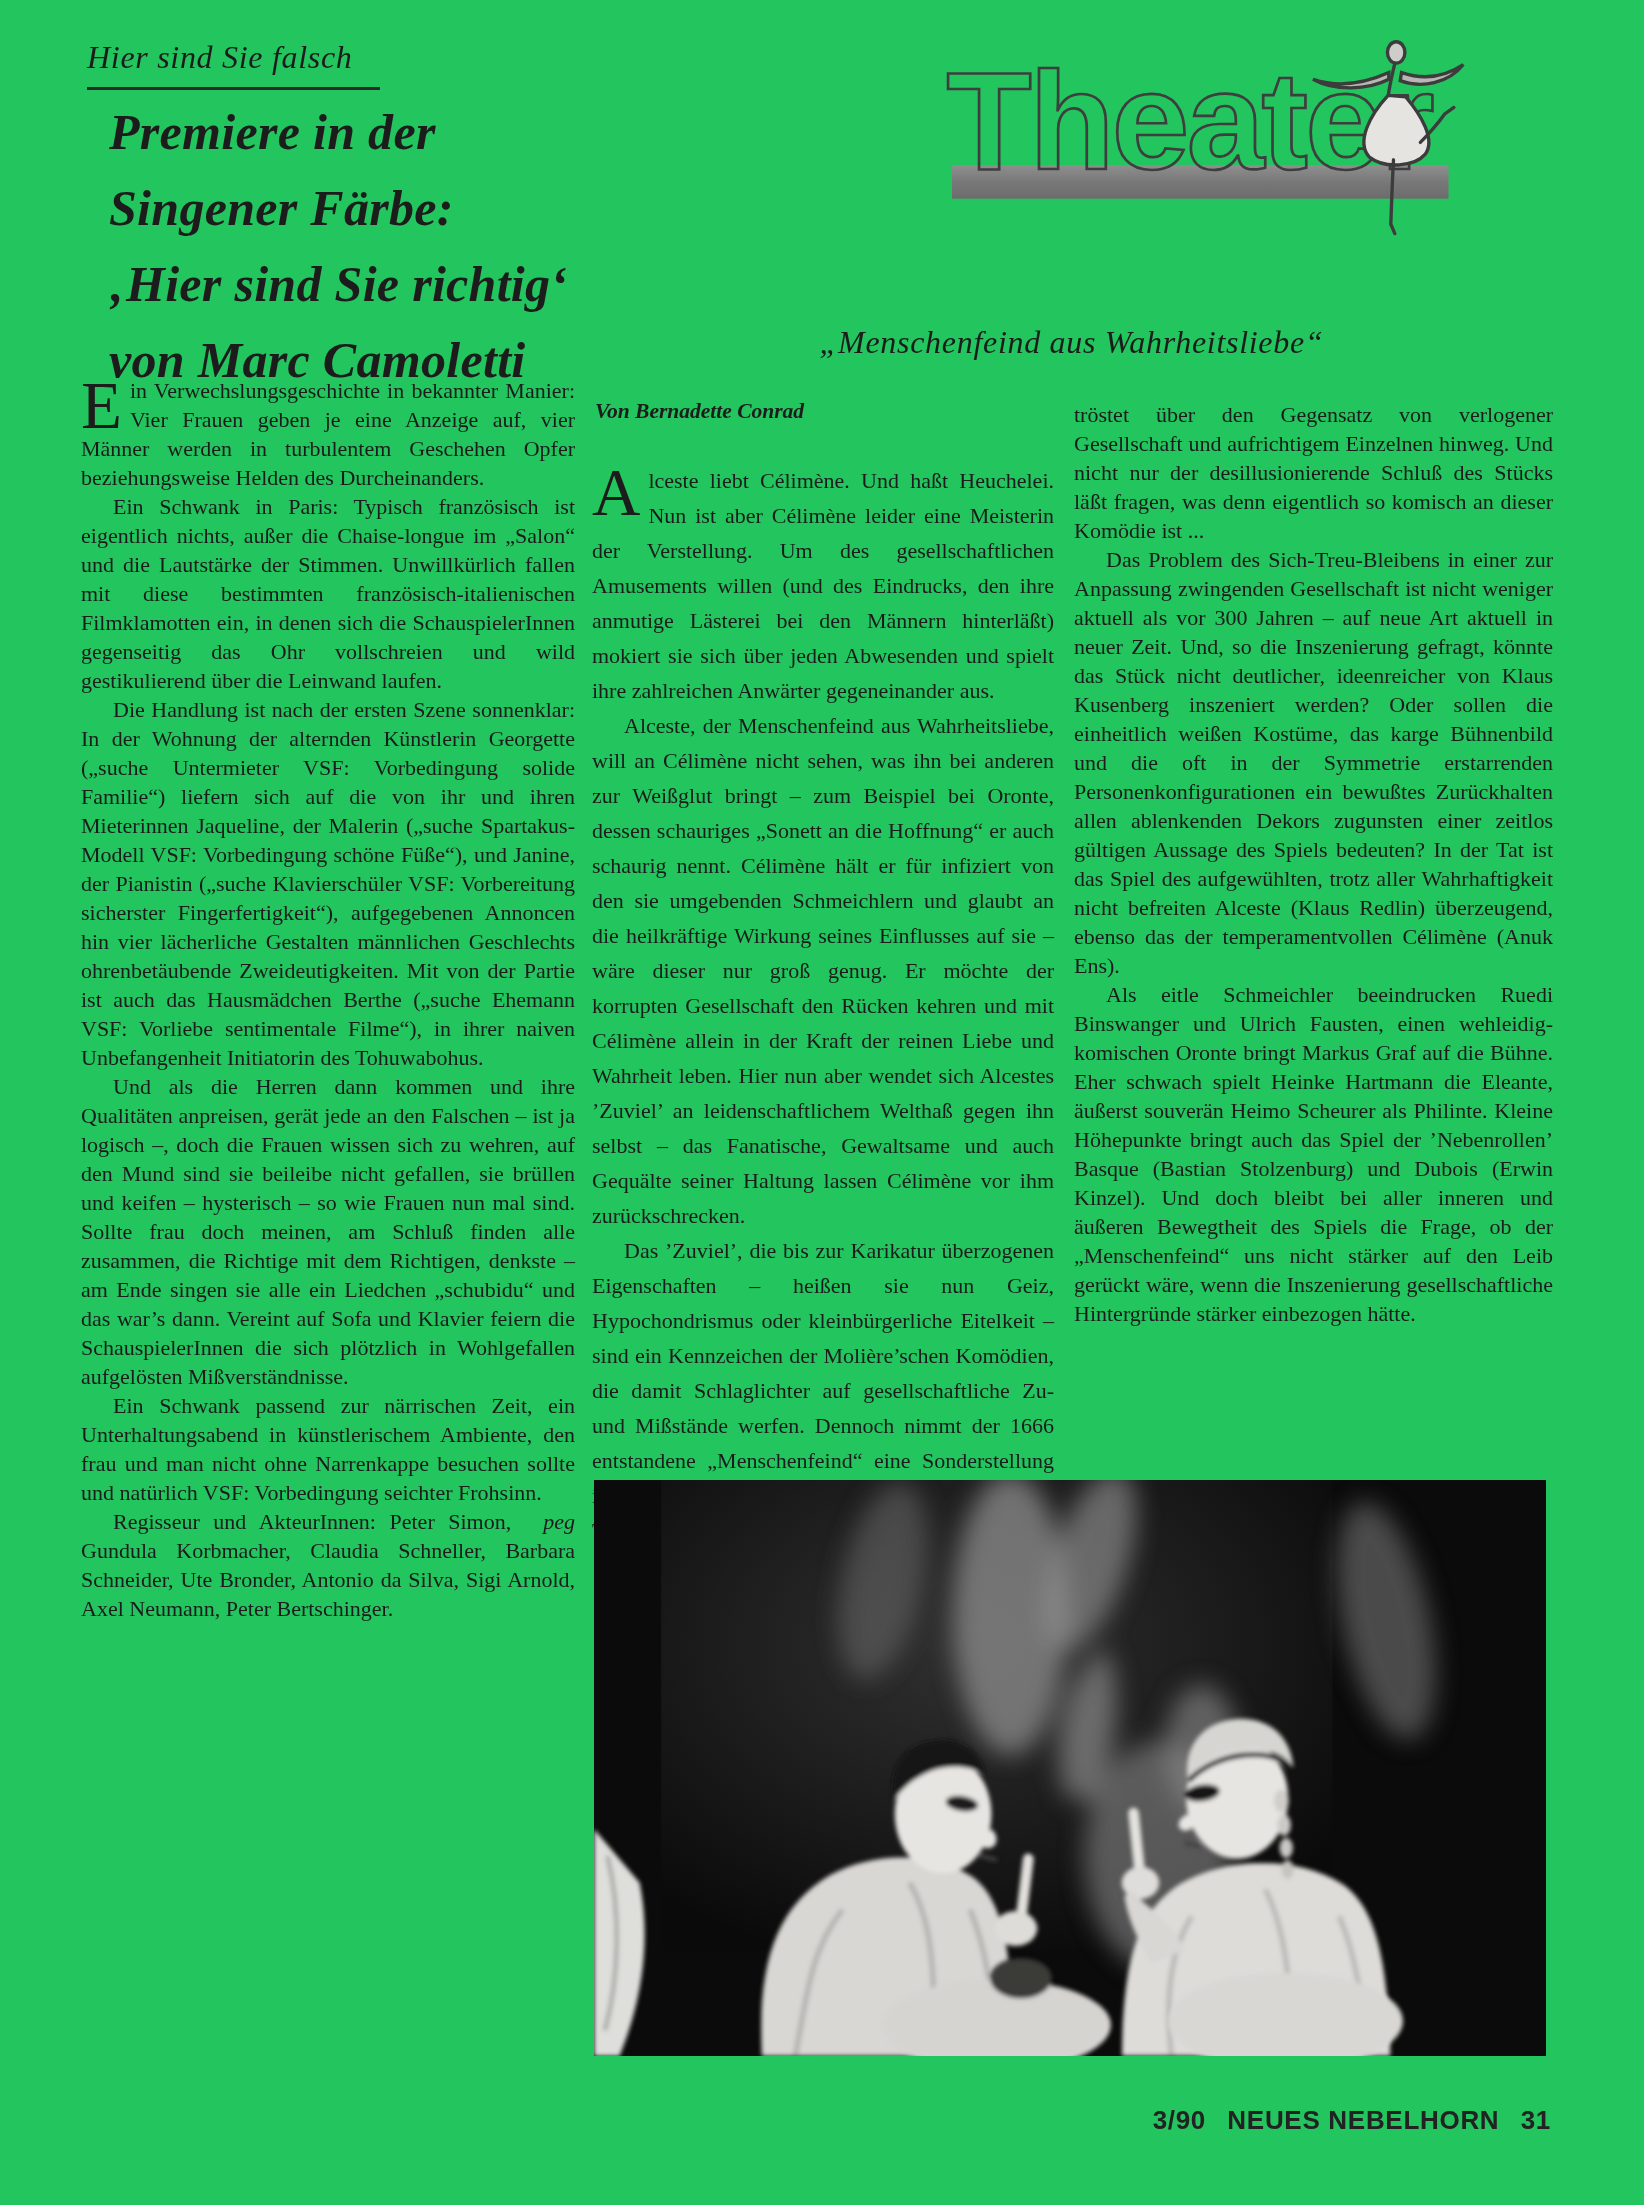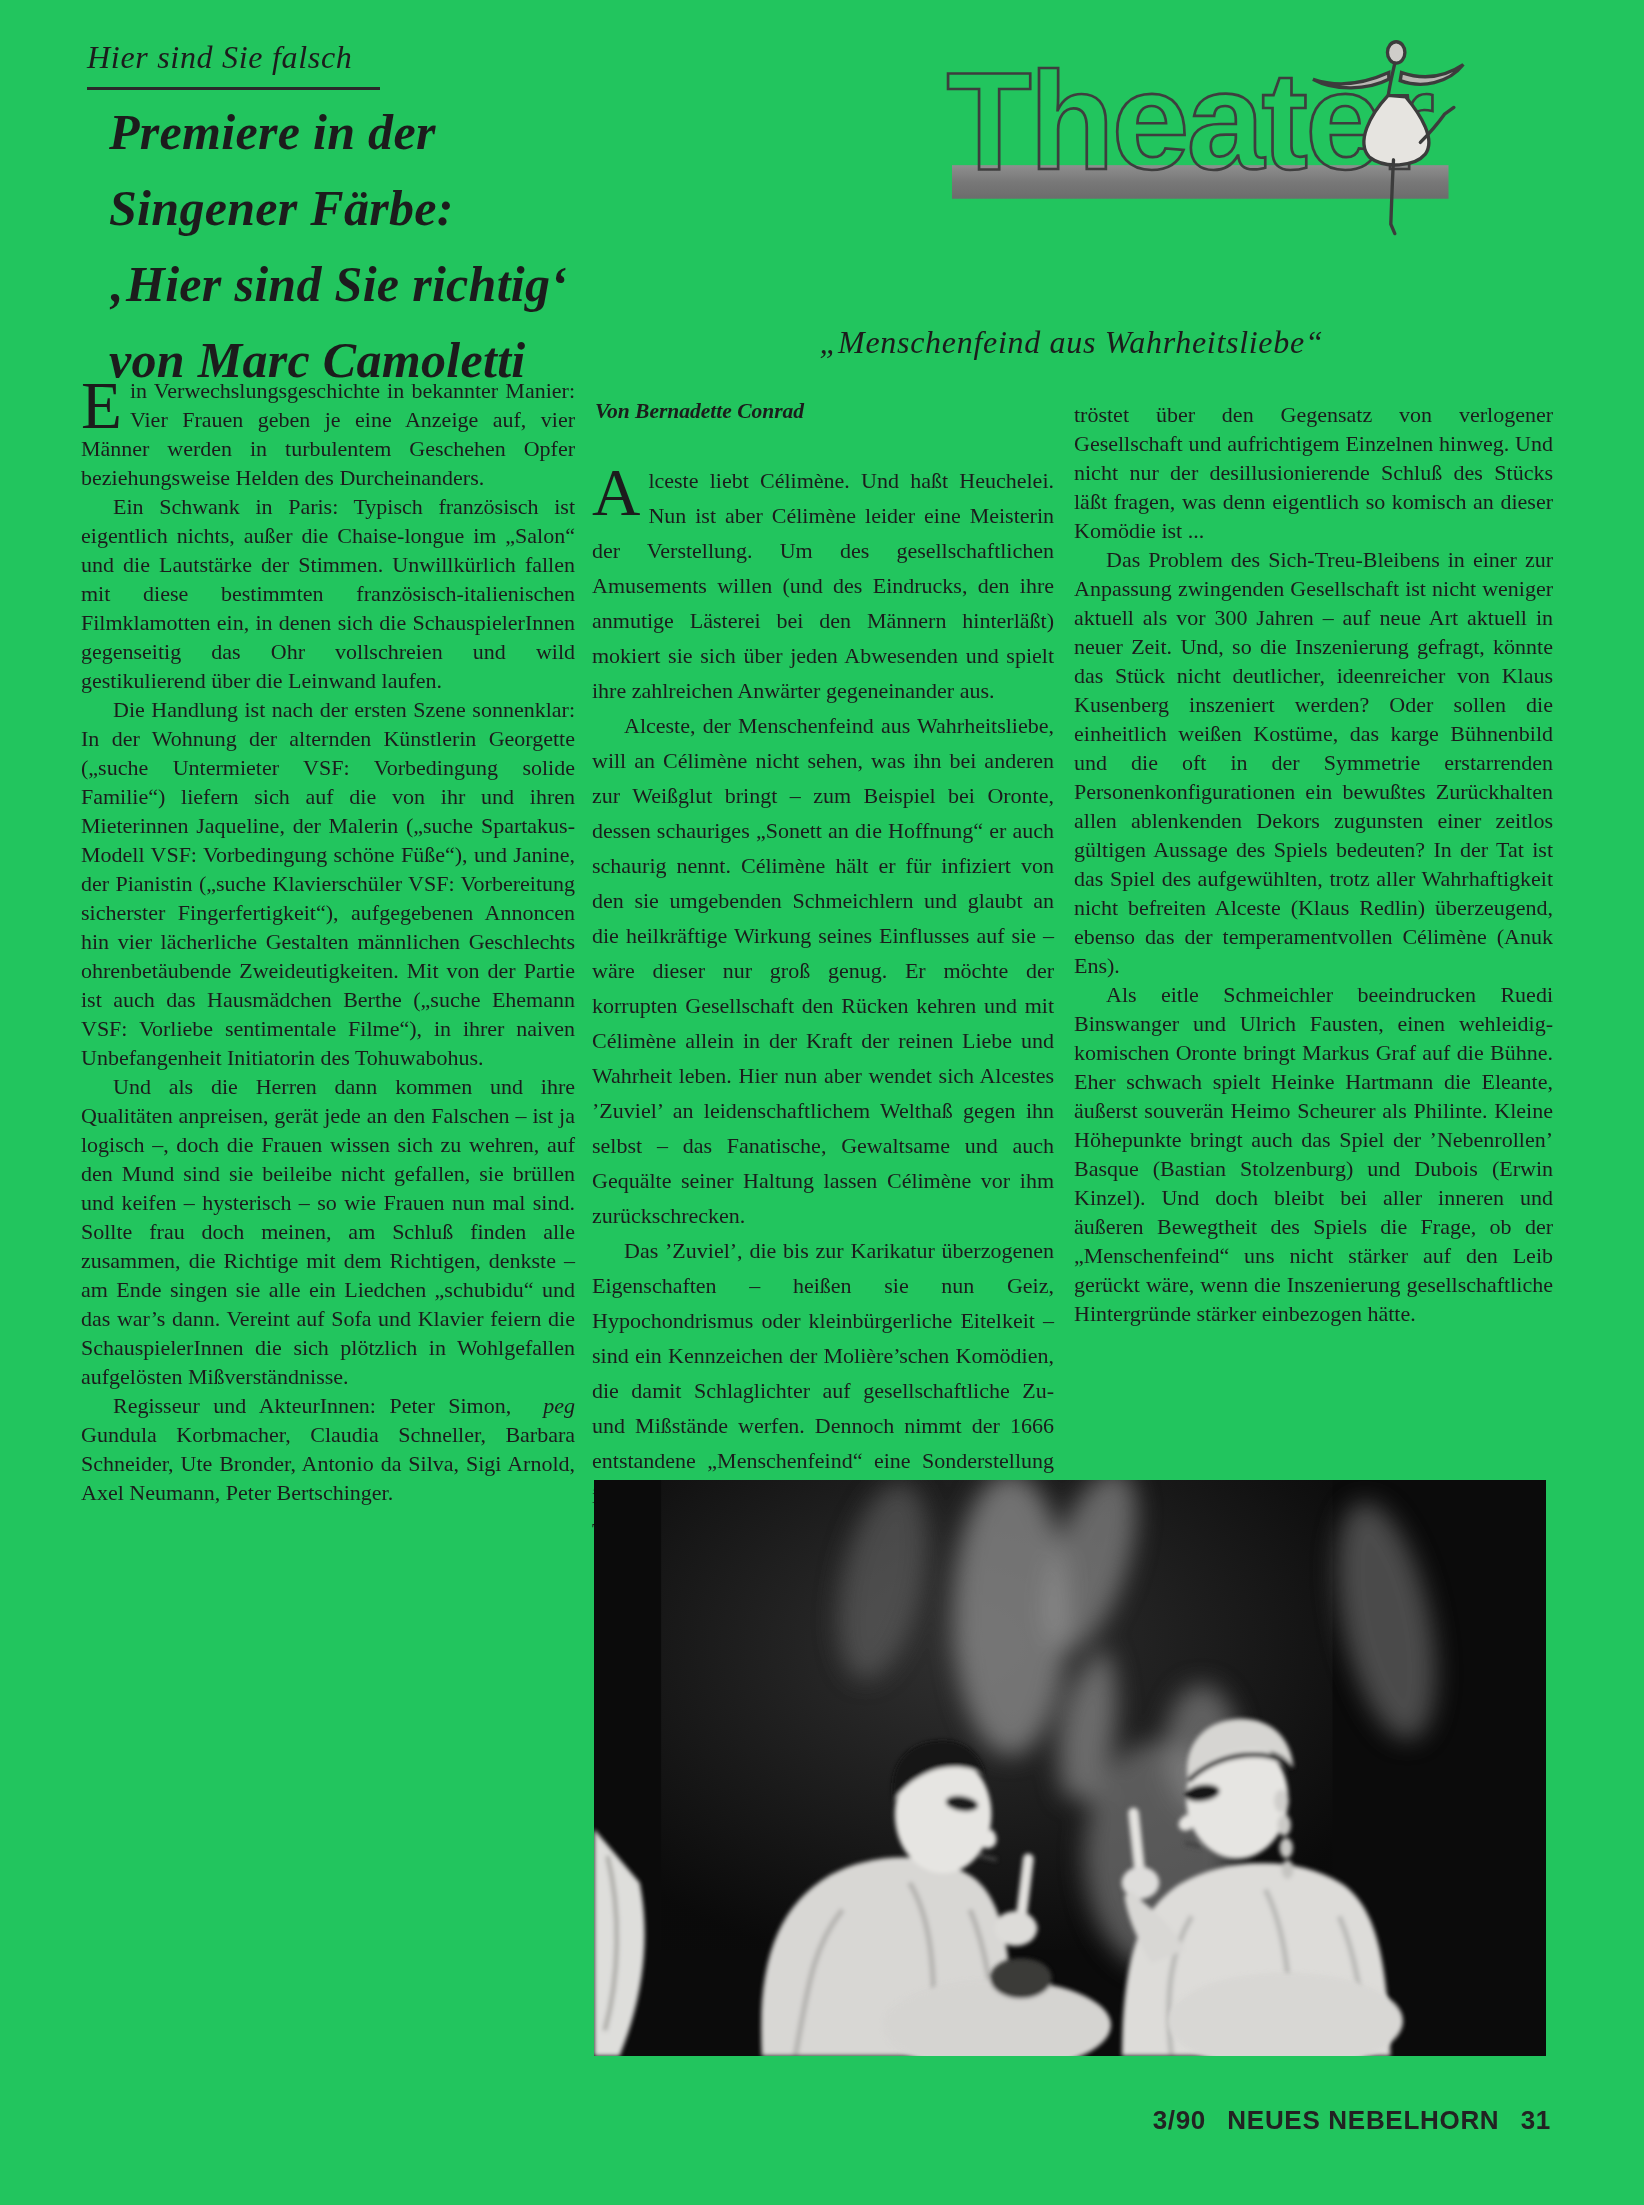--- a/index.html
+++ b/index.html
@@ -96,20 +96,21 @@
   </div>
 
   <h2 class="main-title">„Menschenfeind aus Wahrheitsliebe“</h2>
   <div class="byline">Von Bernadette Conrad</div>
 
   <div class="col col1">
     <p class="flush dropcap">Ein Verwechslungsgeschichte in bekannter Manier: Vier Frauen geben je eine Anzeige auf, vier Männer werden in turbulentem Geschehen Opfer beziehungsweise Helden des Durcheinanders.</p>
     <p>Ein Schwank in Paris: Typisch französisch ist eigentlich nichts, außer die Chaise-longue im „Salon“ und die Lautstärke der Stimmen. Unwillkürlich fallen mit diese bestimmten französisch-italienischen Filmklamotten ein, in denen sich die SchauspielerInnen gegenseitig das Ohr vollschreien und wild gestikulierend über die Leinwand laufen.</p>
     <p>Die Handlung ist nach der ersten Szene sonnenklar: In der Wohnung der alternden Künstlerin Georgette („suche Untermieter VSF: Vorbedingung solide Familie“) liefern sich auf die von ihr und ihren Mieterinnen Jaqueline, der Malerin („suche Spartakus-Modell VSF: Vorbedingung schöne Füße“), und Janine, der Pianistin („suche Klavierschüler VSF: Vorbereitung sicherster Fingerfertigkeit“), aufgegebenen Annoncen hin vier lächerliche Gestalten männlichen Geschlechts ohrenbetäubende Zweideutigkeiten. Mit von der Partie ist auch das Hausmädchen Berthe („suche Ehemann VSF: Vorliebe sentimentale Filme“), in ihrer naiven Unbefangenheit Initiatorin des Tohuwabohus.</p>
     <p>Und als die Herren dann kommen und ihre Qualitäten anpreisen, gerät jede an den Falschen – ist ja logisch –, doch die Frauen wissen sich zu wehren, auf den Mund sind sie beileibe nicht gefallen, sie brüllen und keifen – hysterisch – so wie Frauen nun mal sind. Sollte frau doch meinen, am Schluß finden alle zusammen, die Richtige mit dem Richtigen, denkste – am Ende singen sie alle ein Liedchen „schubidu“ und das war’s dann. Vereint auf Sofa und Klavier feiern die SchauspielerInnen die sich plötzlich in Wohlgefallen aufgelösten Mißverständnisse.</p>
+    <p>Ein Schwank passend zur närrischen Zeit, ein Unterhaltungsabend in künstlerischem Ambiente, den frau und man nicht ohne Narrenkappe besuchen sollte und natürlich VSF: Vorbedingung seichter Frohsinn.</p>
     <p><span class="sign">peg</span><span>Regisseur und AkteurInnen: Peter Simon, Gundula Korbmacher, Claudia Schneller, Barbara Schneider, Ute Bronder, Antonio da Silva, Sigi Arnold, Axel Neumann, Peter Bertschinger.</span></p>
   </div>
 
   <div class="col col2">
     <p class="flush dropcap">Alceste liebt Célimène. Und haßt Heuchelei. Nun ist aber Célimène leider eine Meisterin der Verstellung. Um des gesellschaftlichen Amusements willen (und des Eindrucks, den ihre anmutige Lästerei bei den Männern hinterläßt) mokiert sie sich über jeden Abwesenden und spielt ihre zahlreichen Anwärter gegeneinander aus.</p>
     <p>Alceste, der Menschenfeind aus Wahrheitsliebe, will an Célimène nicht sehen, was ihn bei anderen zur Weißglut bringt – zum Beispiel bei Oronte, dessen schauriges „Sonett an die Hoffnung“ er auch schaurig nennt. Célimène hält er für infiziert von den sie umgebenden Schmeichlern und glaubt an die heilkräftige Wirkung seines Einflusses auf sie – wäre dieser nur groß genug. Er möchte der korrupten Gesellschaft den Rücken kehren und mit Célimène allein in der Kraft der reinen Liebe und Wahrheit leben. Hier nun aber wendet sich Alcestes ’Zuviel’ an leidenschaftlichem Welthaß gegen ihn selbst – das Fanatische, Gewaltsame und auch Gequälte seiner Haltung lassen Célimène vor ihm zurückschrecken.</p>
     <p>Das ’Zuviel’, die bis zur Karikatur überzogenen Eigenschaften – heißen sie nun Geiz, Hypochondrismus oder kleinbürgerliche Eitelkeit – sind ein Kennzeichen der Molière’schen Komödien, die damit Schlaglichter auf gesellschaftliche Zu- und Mißstände werfen. Dennoch nimmt der 1666 entstandene „Menschenfeind“ eine Sonderstellung innerhalb des dramatischen Werks des Theater-Tausendsassas Molière ein. Kein Happy-End</p>
   </div>
 
   <div class="col col3">

